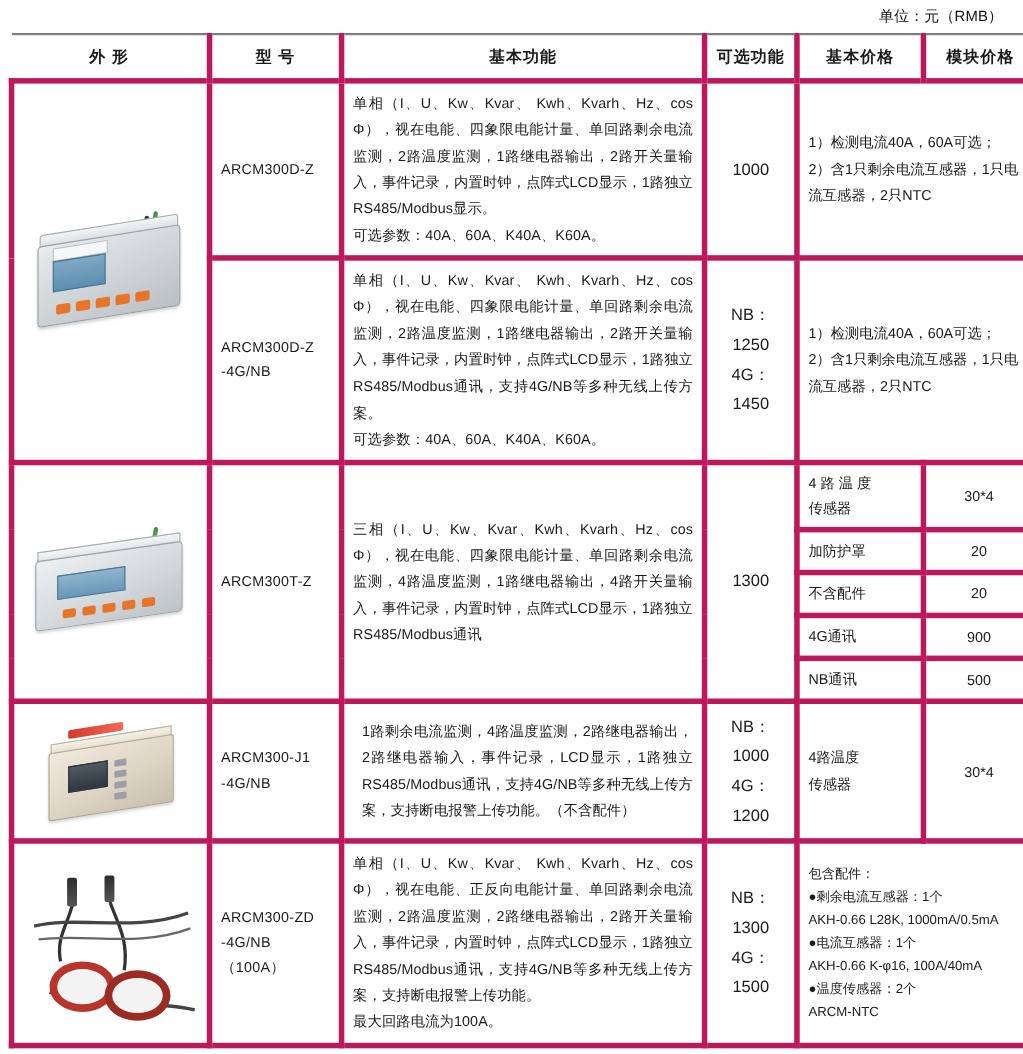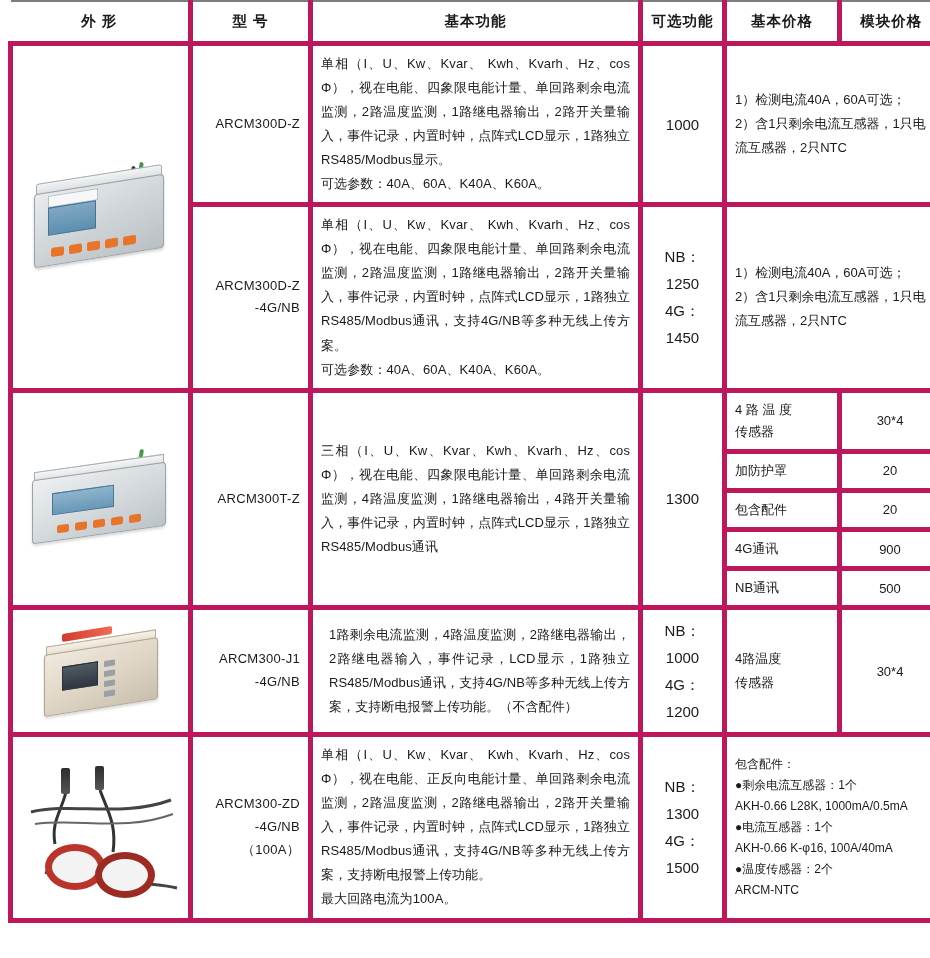--- a/index.html
+++ b/index.html
@@ -49,21 +49,21 @@
   }
   table.spec tr.head th:first-child { border-left: none; }
   table.spec tr.head th:last-child { border-right: none; }
   .col-img { width: 180px; }
   .col-model { width: 120px; }
   .col-func { width: 330px; }
   .col-opt { width: 84px; }
   .col-price { width: 115px; }
   .col-mod { width: 101px; }
   .model-text {
-    text-align: right;
+    text-align: left;
     font-size: 13px;
     line-height: 1.75;
     letter-spacing: 0.3px;
   }
   .func-text {
     font-size: 13px;
     line-height: 1.85;
     text-align: justify;
     letter-spacing: 0.1px;
     padding: 4px 10px;
@@ -286,20 +286,21 @@
   .sub-row-val {
     font-size: 13px;
     text-align: center;
   }
 </style>
 </head>
 <body>
 
 <div class="page">
 
+  <div class="unit-line">单位：元（RMB）</div>
 
   <table class="spec">
     <colgroup>
       <col class="col-img">
       <col class="col-model">
       <col class="col-func">
       <col class="col-opt">
       <col class="col-price">
       <col class="col-mod">
     </colgroup>
@@ -360,21 +361,21 @@
       <td class="opt-text" rowspan="5" style="white-space:pre-line;">1300</td>
       <td class="sub-row-cell" style="white-space:pre-line;">4 路 温 度
 传感器</td>
       <td class="sub-row-val">30*4</td>
     </tr>
     <tr>
       <td class="sub-row-cell" style="white-space:pre-line;">加防护罩</td>
       <td class="sub-row-val">20</td>
     </tr>
     <tr>
-      <td class="sub-row-cell" style="white-space:pre-line;">包含配件</td>
+      <td class="sub-row-cell" style="white-space:pre-line;">不含配件</td>
       <td class="sub-row-val">20</td>
     </tr>
     <tr>
       <td class="sub-row-cell" style="white-space:pre-line;">4G通讯</td>
       <td class="sub-row-val">900</td>
     </tr>
     <tr>
       <td class="sub-row-cell" style="white-space:pre-line;">NB通讯</td>
       <td class="sub-row-val">500</td>
     </tr>

